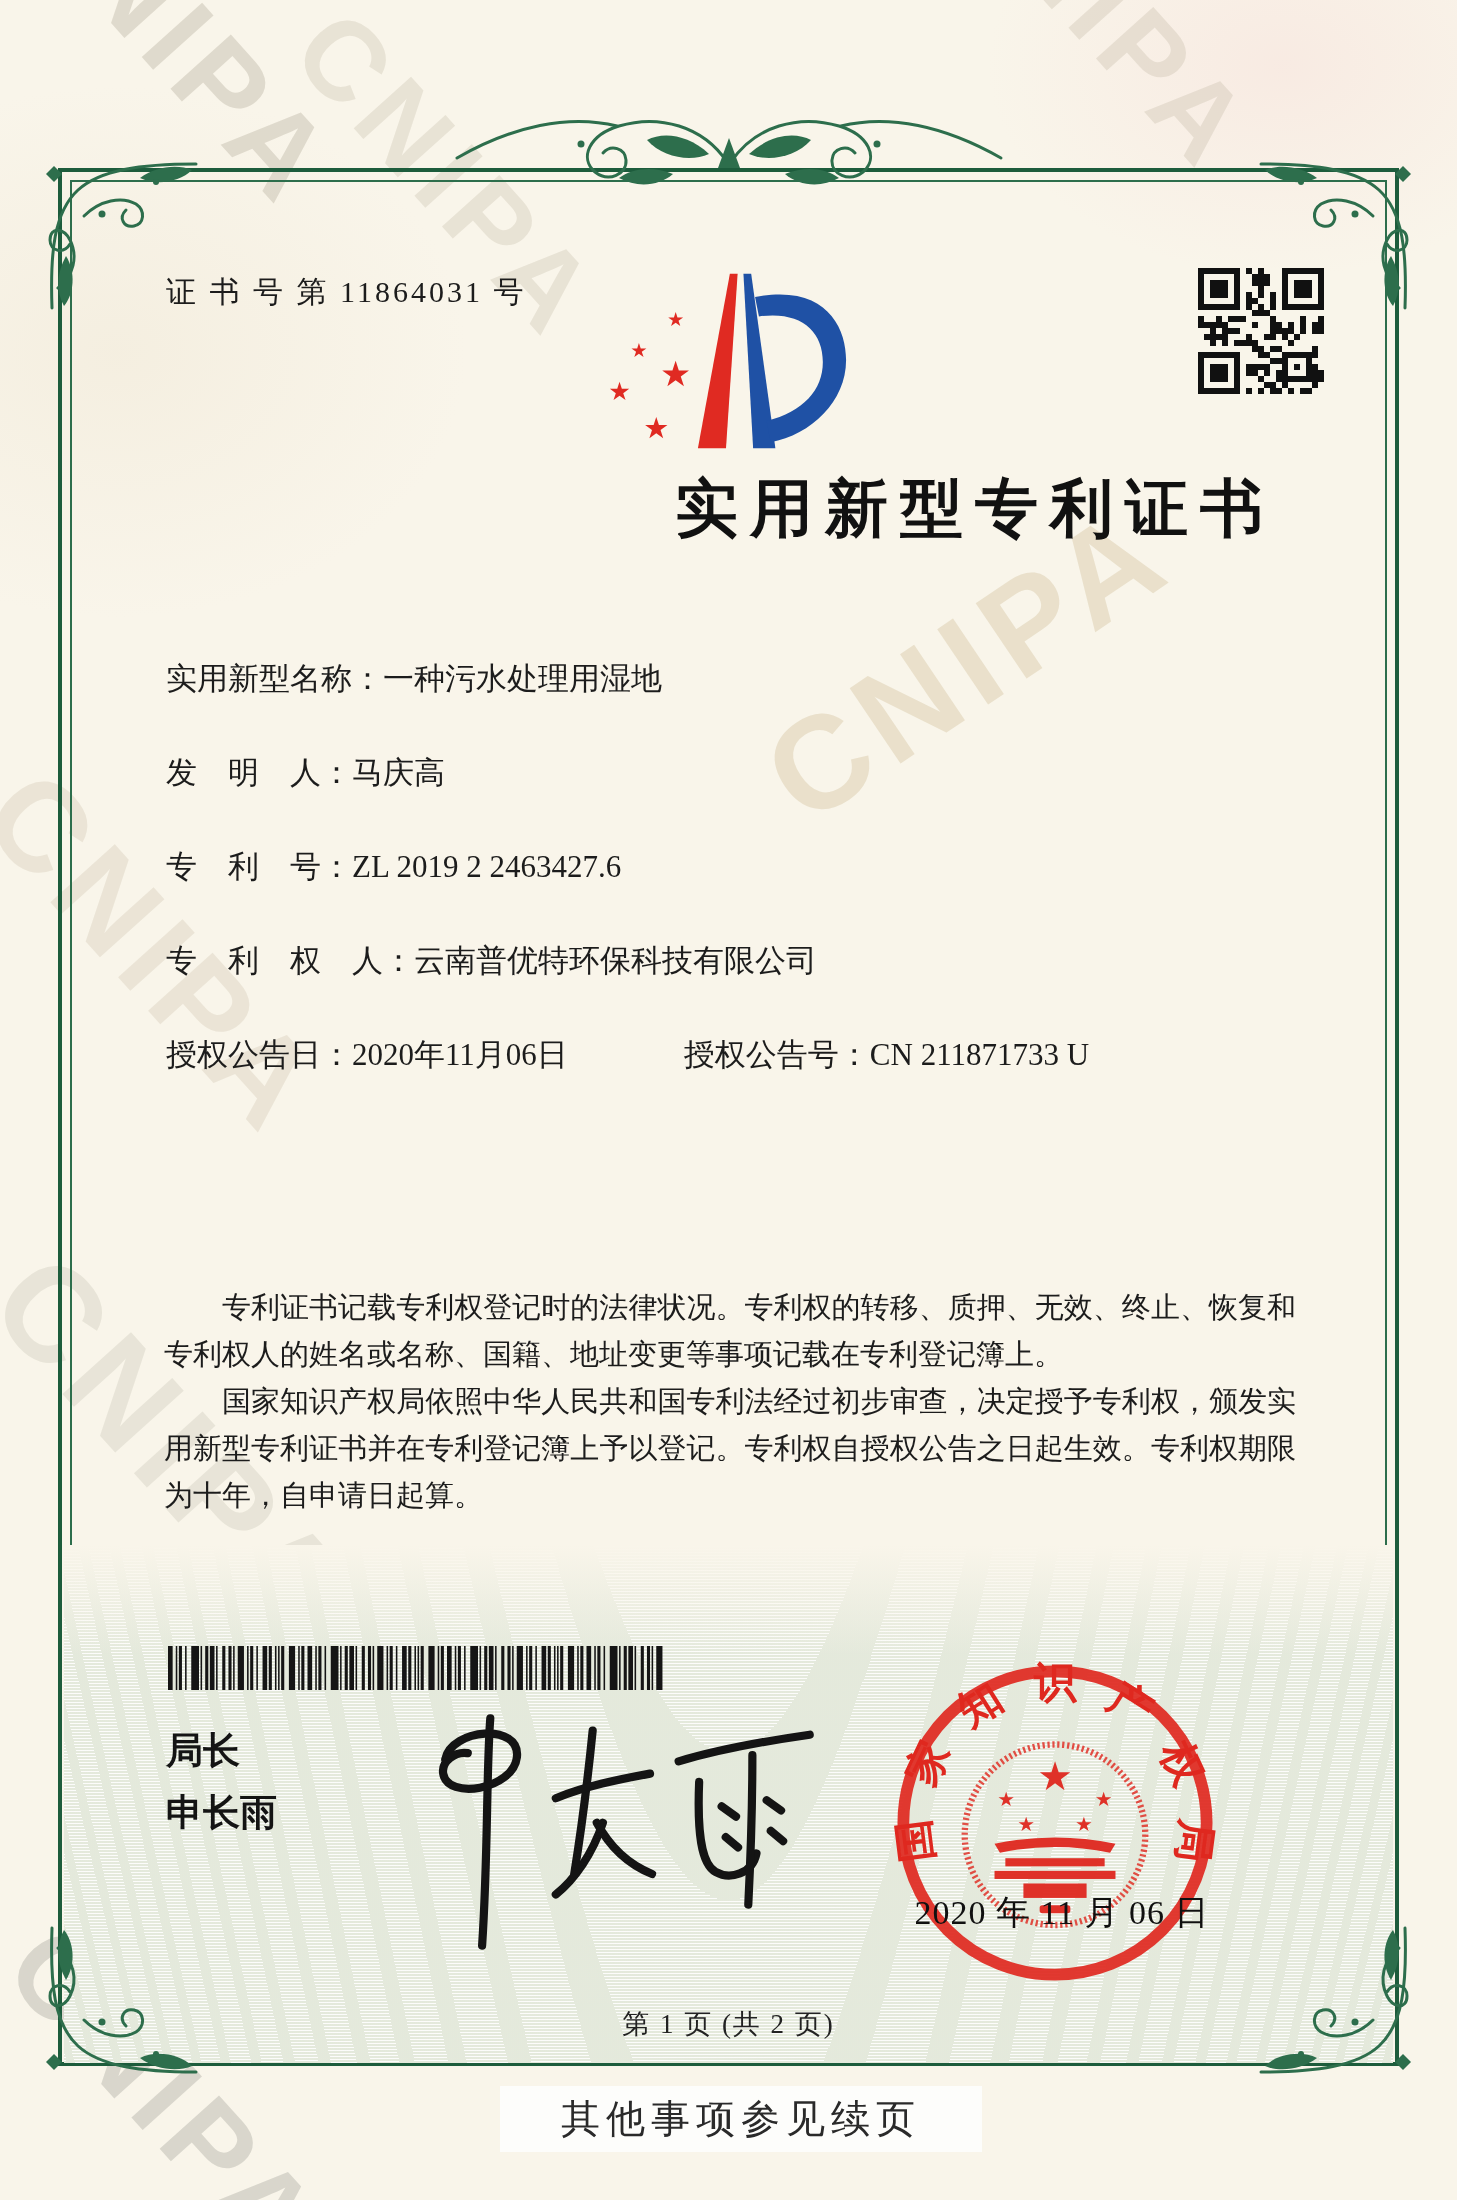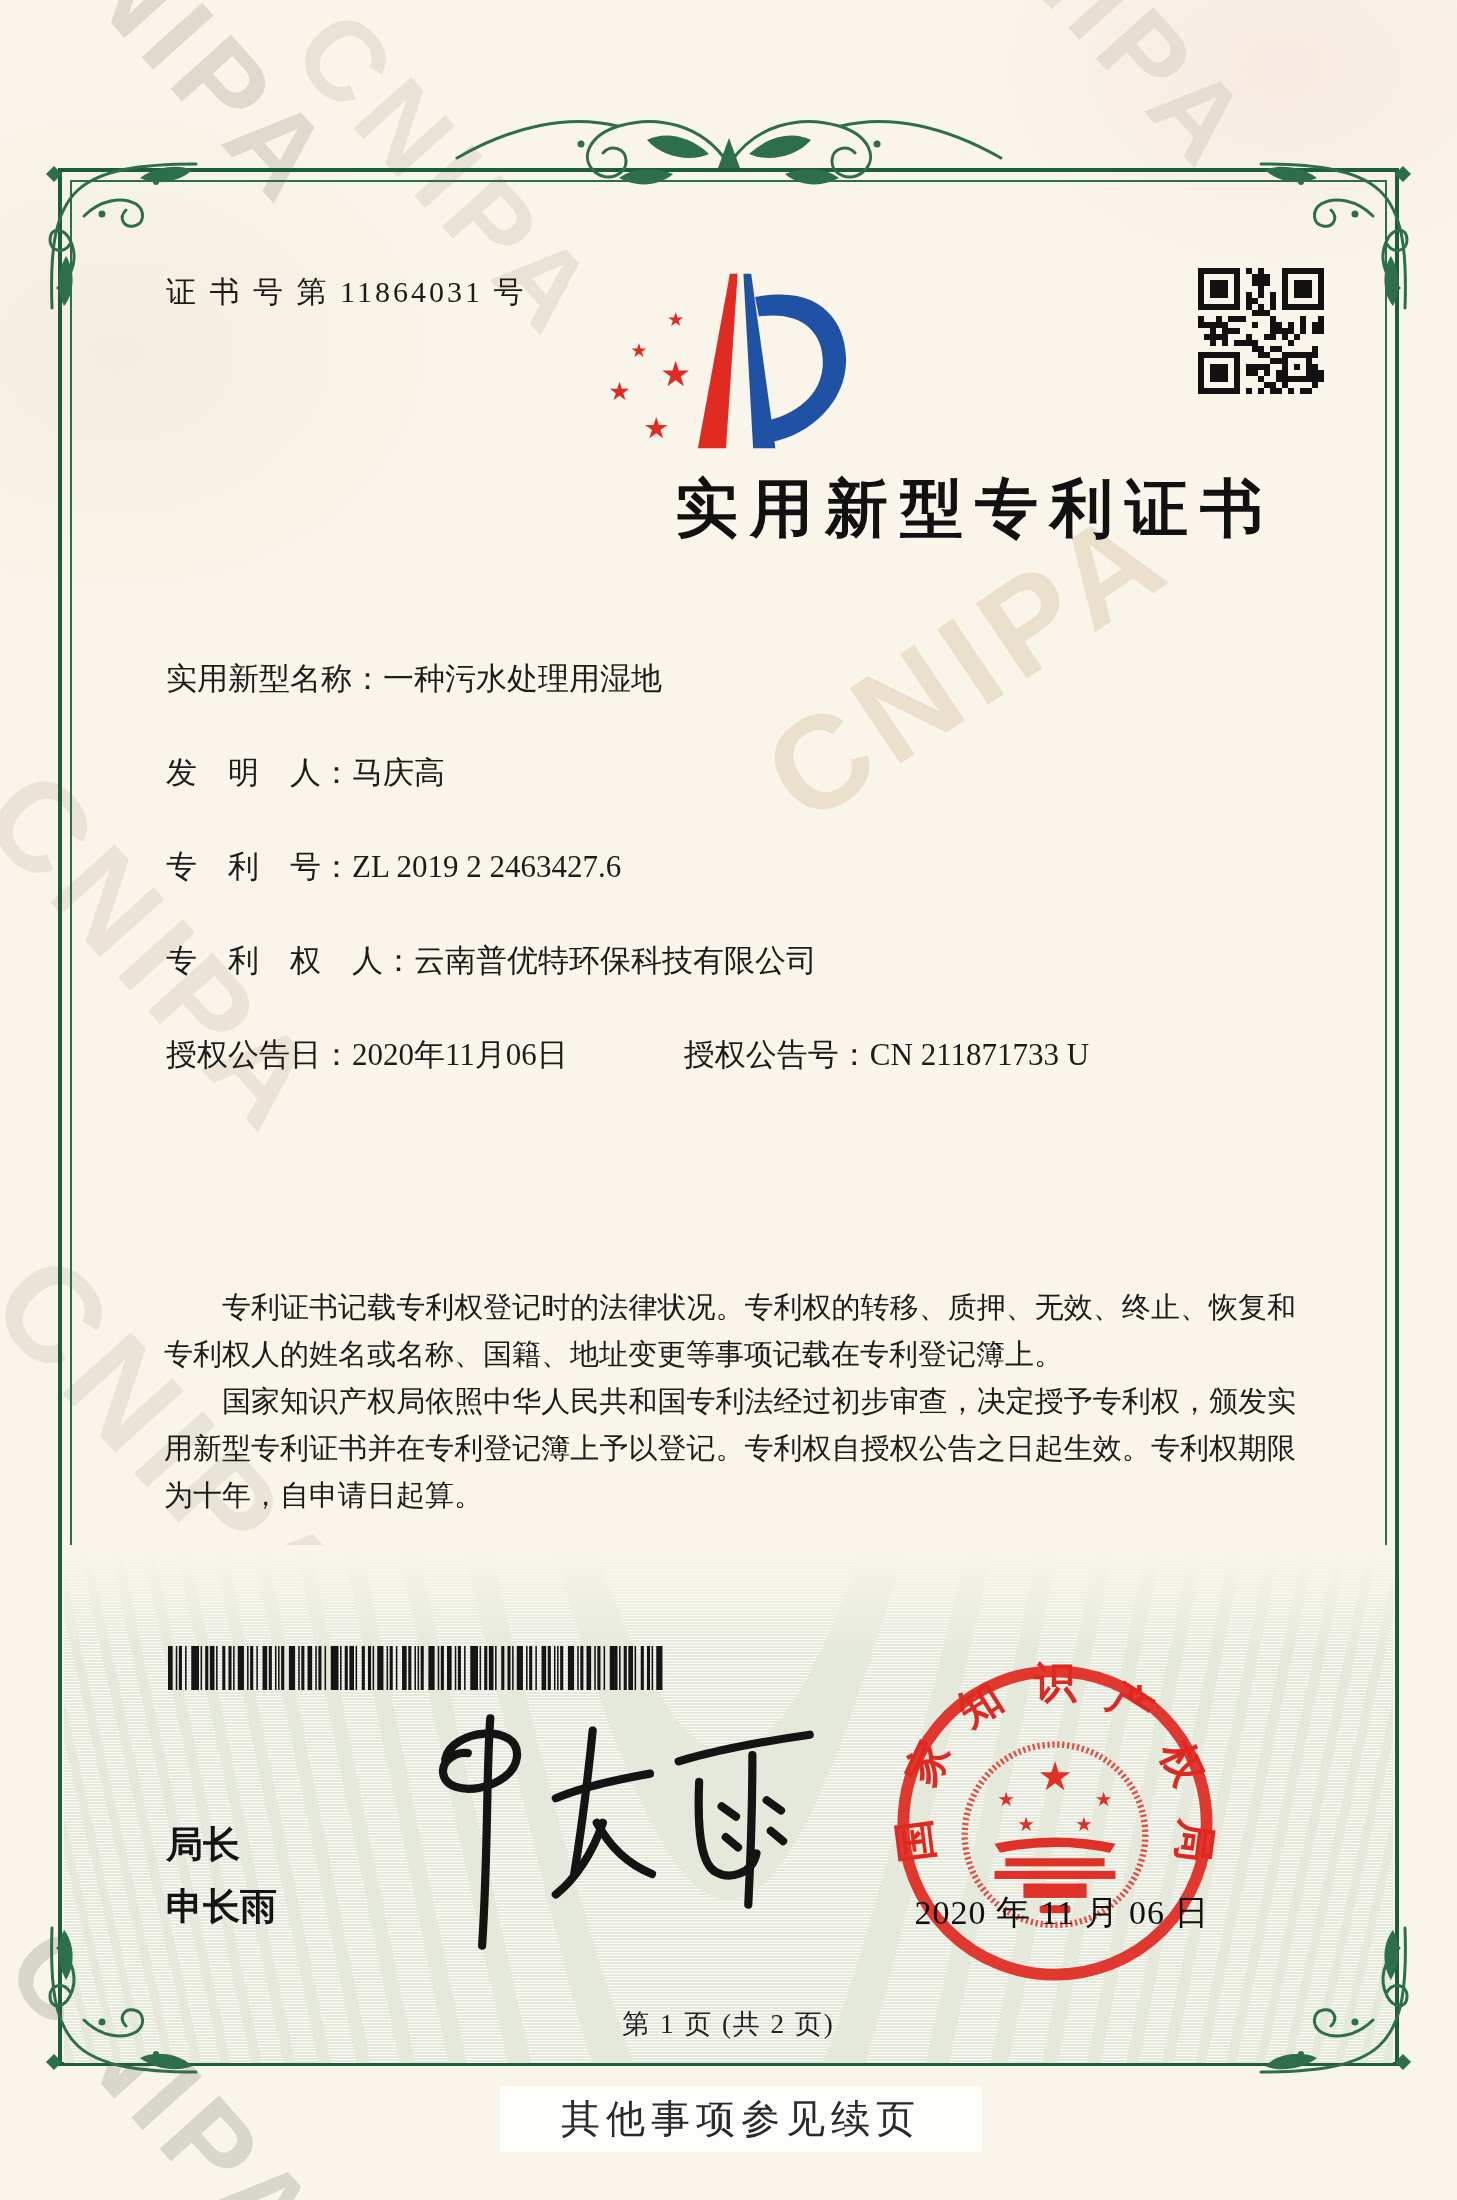--- a/index.html
+++ b/index.html
@@ -70,22 +70,22 @@
 
   .body-text{
     position:absolute; left:164px; top:1284px; width:1132px;
     font-size:29px; line-height:47px; text-align:justify;
   }
   .body-text p{margin:0; text-indent:2em;}
 
   .barcode{position:absolute; left:168px; top:1646px; width:496px; height:44px;}
 
   .officer{
-    position:absolute; left:166px; top:1814px;
-    font-family:Liberation Serif, serif; font-weight:bold;
+    position:absolute; left:166px; top:1722px;
+    font-family:Liberation Mono, monospace; font-weight:bold;
     font-size:37px; color:#141414; line-height:62px;
   }
   .sig{position:absolute; left:392px; top:1698px; width:430px; height:270px;}
 
   .seal{position:absolute; left:888px; top:1656px; width:334px; height:334px;}
   .seal-date{
     position:absolute; left:902px; top:1890px; width:320px; text-align:center;
     font-size:34px; color:#101010; letter-spacing:1px; white-space:nowrap;
   }
 

